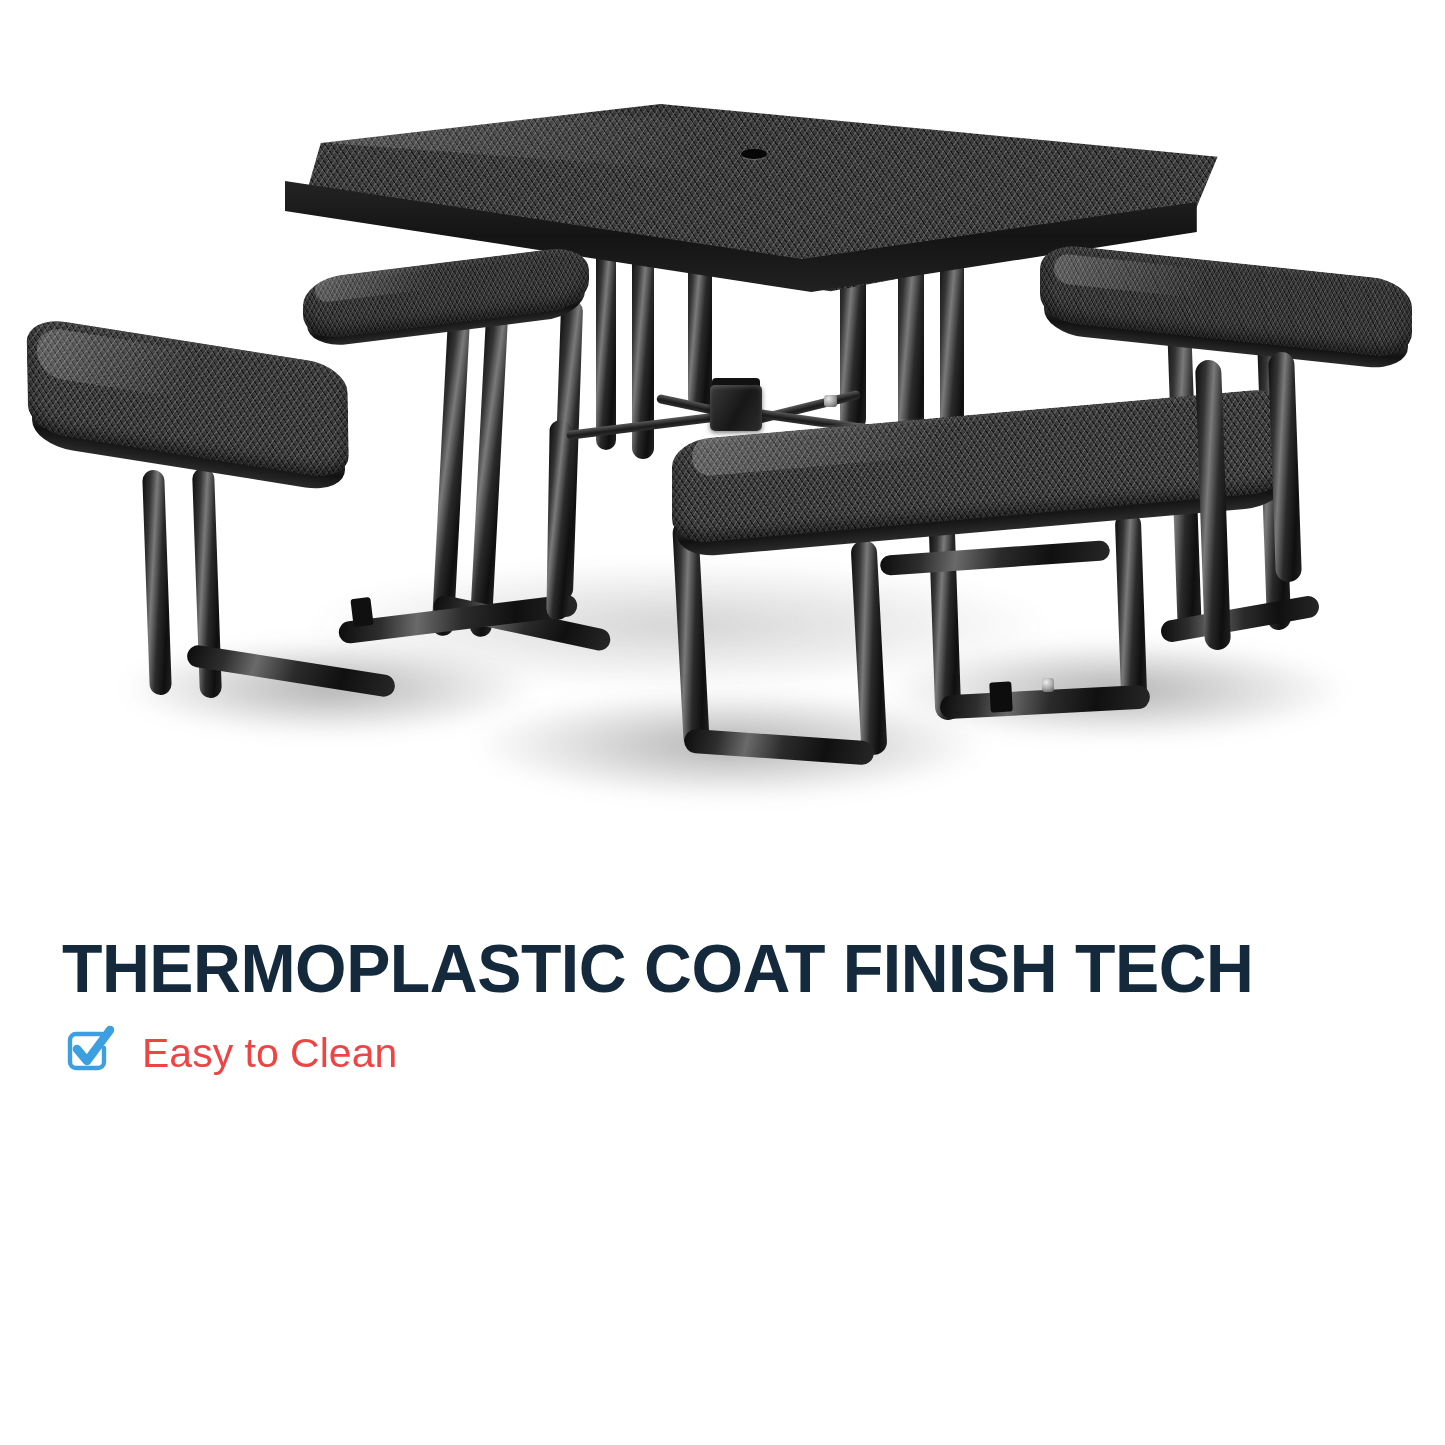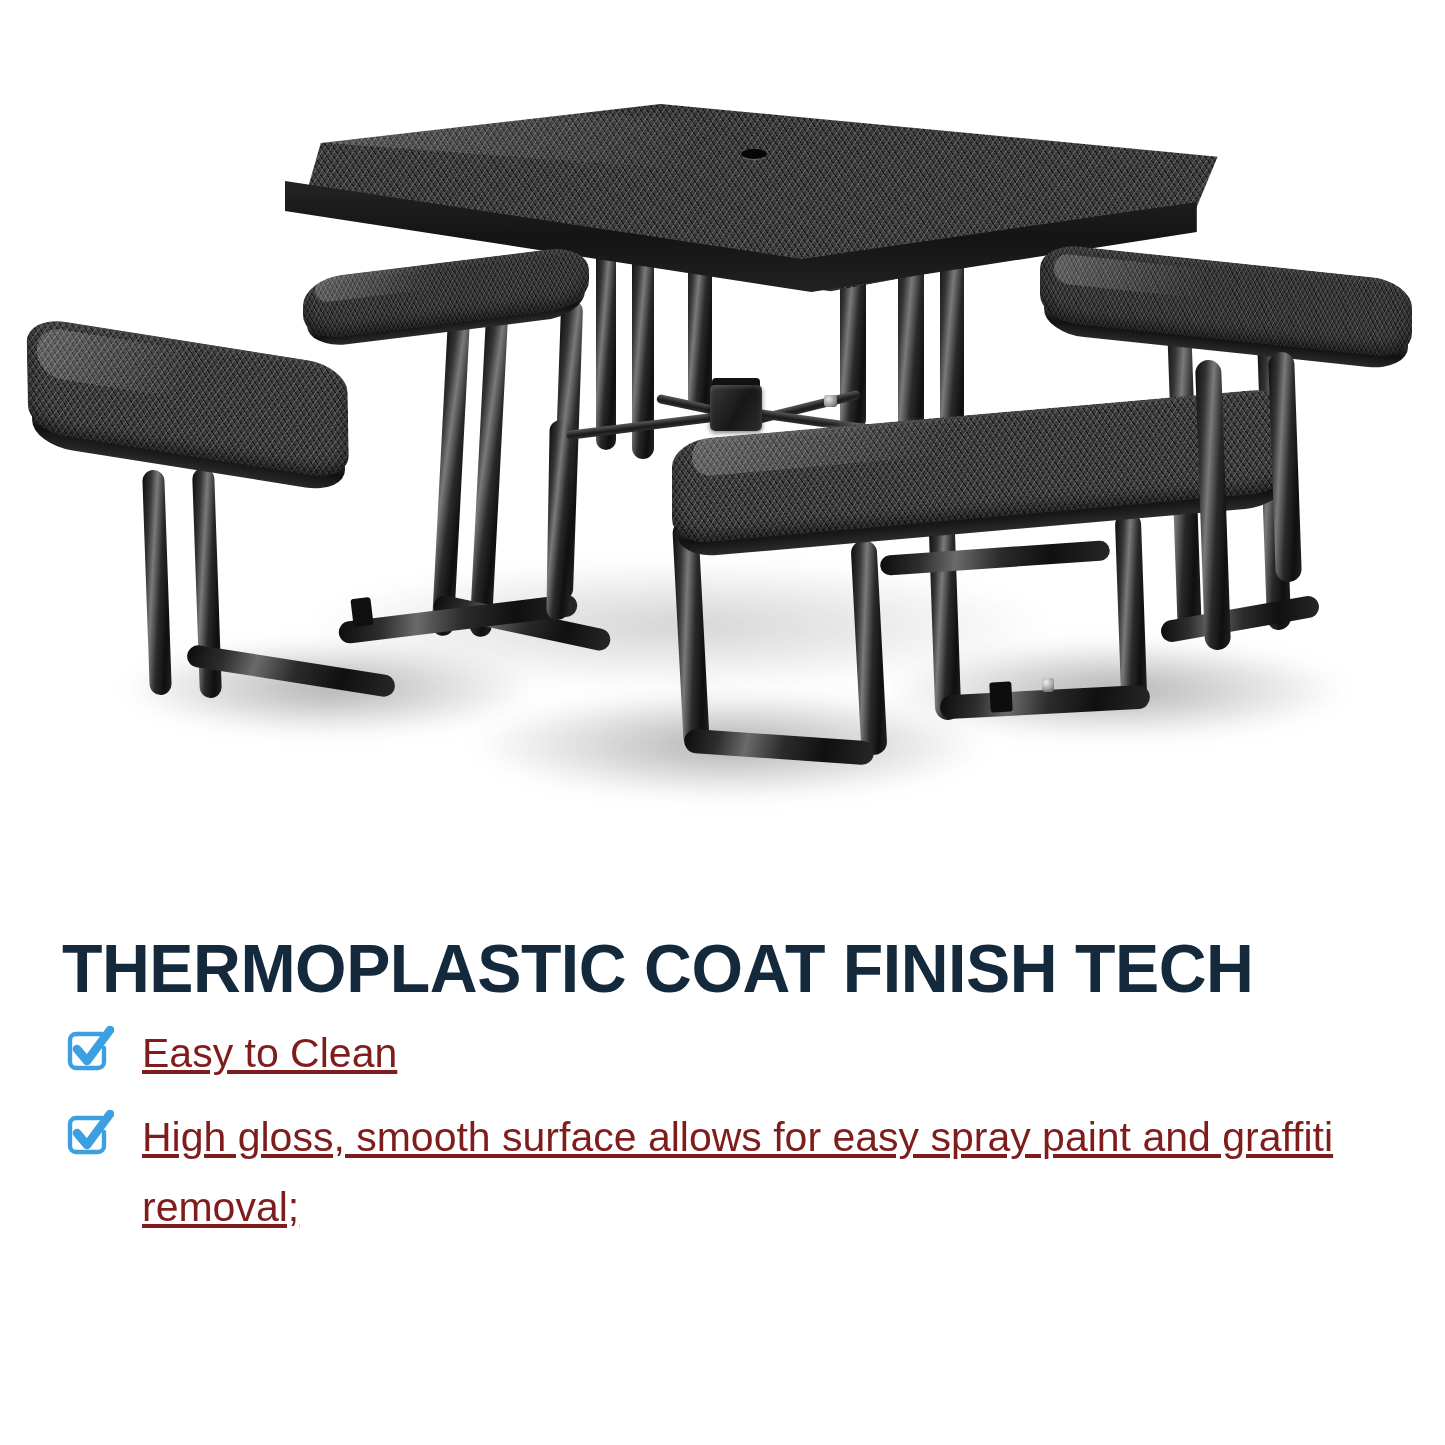--- a/index.html
+++ b/index.html
@@ -155,24 +155,23 @@
   }
   #feature-list{
     position:absolute;left:62px;top:1018px;width:1340px;
   }
   .feature-item{
     display:flex;align-items:flex-start;
     margin-bottom:14px;
   }
   .check-icon{flex:0 0 auto;width:52px;height:52px;margin-right:28px;margin-top:4px;}
   .feature-text{
-    color:#7f1d1d;
+    color:#ef4444;
     font-size:41px;line-height:70px;
     max-width:1245px;
-    text-decoration:underline;
   }
 </style>
 </head>
 <body>
 
 <div id="product-photo">
   <div class="scene">
 
     <div class="gshadow" style="left:120px;top:640px;width:420px;height:96px;"></div>
     <div class="gshadow" style="left:470px;top:690px;width:520px;height:110px;"></div>
@@ -264,23 +263,14 @@
     <span class="check-icon">
       <svg viewBox="0 0 52 52" width="52" height="52" aria-hidden="true">
         <path d="M40 12 H14 a6 6 0 0 0 -6 6 V40 a6 6 0 0 0 6 6 H36 a6 6 0 0 0 6 -6 V26" fill="none" stroke="#3c9fe0" stroke-width="4.4" stroke-linecap="round"></path>
         <path d="M15 27 L25 39 L48 8" fill="none" stroke="#3c9fe0" stroke-width="8.6" stroke-linecap="round" stroke-linejoin="round"></path>
       </svg>
     </span>
     <span class="feature-text">Easy to Clean</span>
   </li>
 
 
-  <li class="feature-item">
-    <span class="check-icon">
-      <svg viewBox="0 0 52 52" width="52" height="52" aria-hidden="true">
-        <path d="M40 12 H14 a6 6 0 0 0 -6 6 V40 a6 6 0 0 0 6 6 H36 a6 6 0 0 0 6 -6 V26" fill="none" stroke="#3c9fe0" stroke-width="4.4" stroke-linecap="round"></path>
-        <path d="M15 27 L25 39 L48 8" fill="none" stroke="#3c9fe0" stroke-width="8.6" stroke-linecap="round" stroke-linejoin="round"></path>
-      </svg>
-    </span>
-    <span class="feature-text">High gloss, smooth surface allows for easy spray paint and graffiti removal;</span>
-  </li>
 
 </ul>
 
 </body></html>

